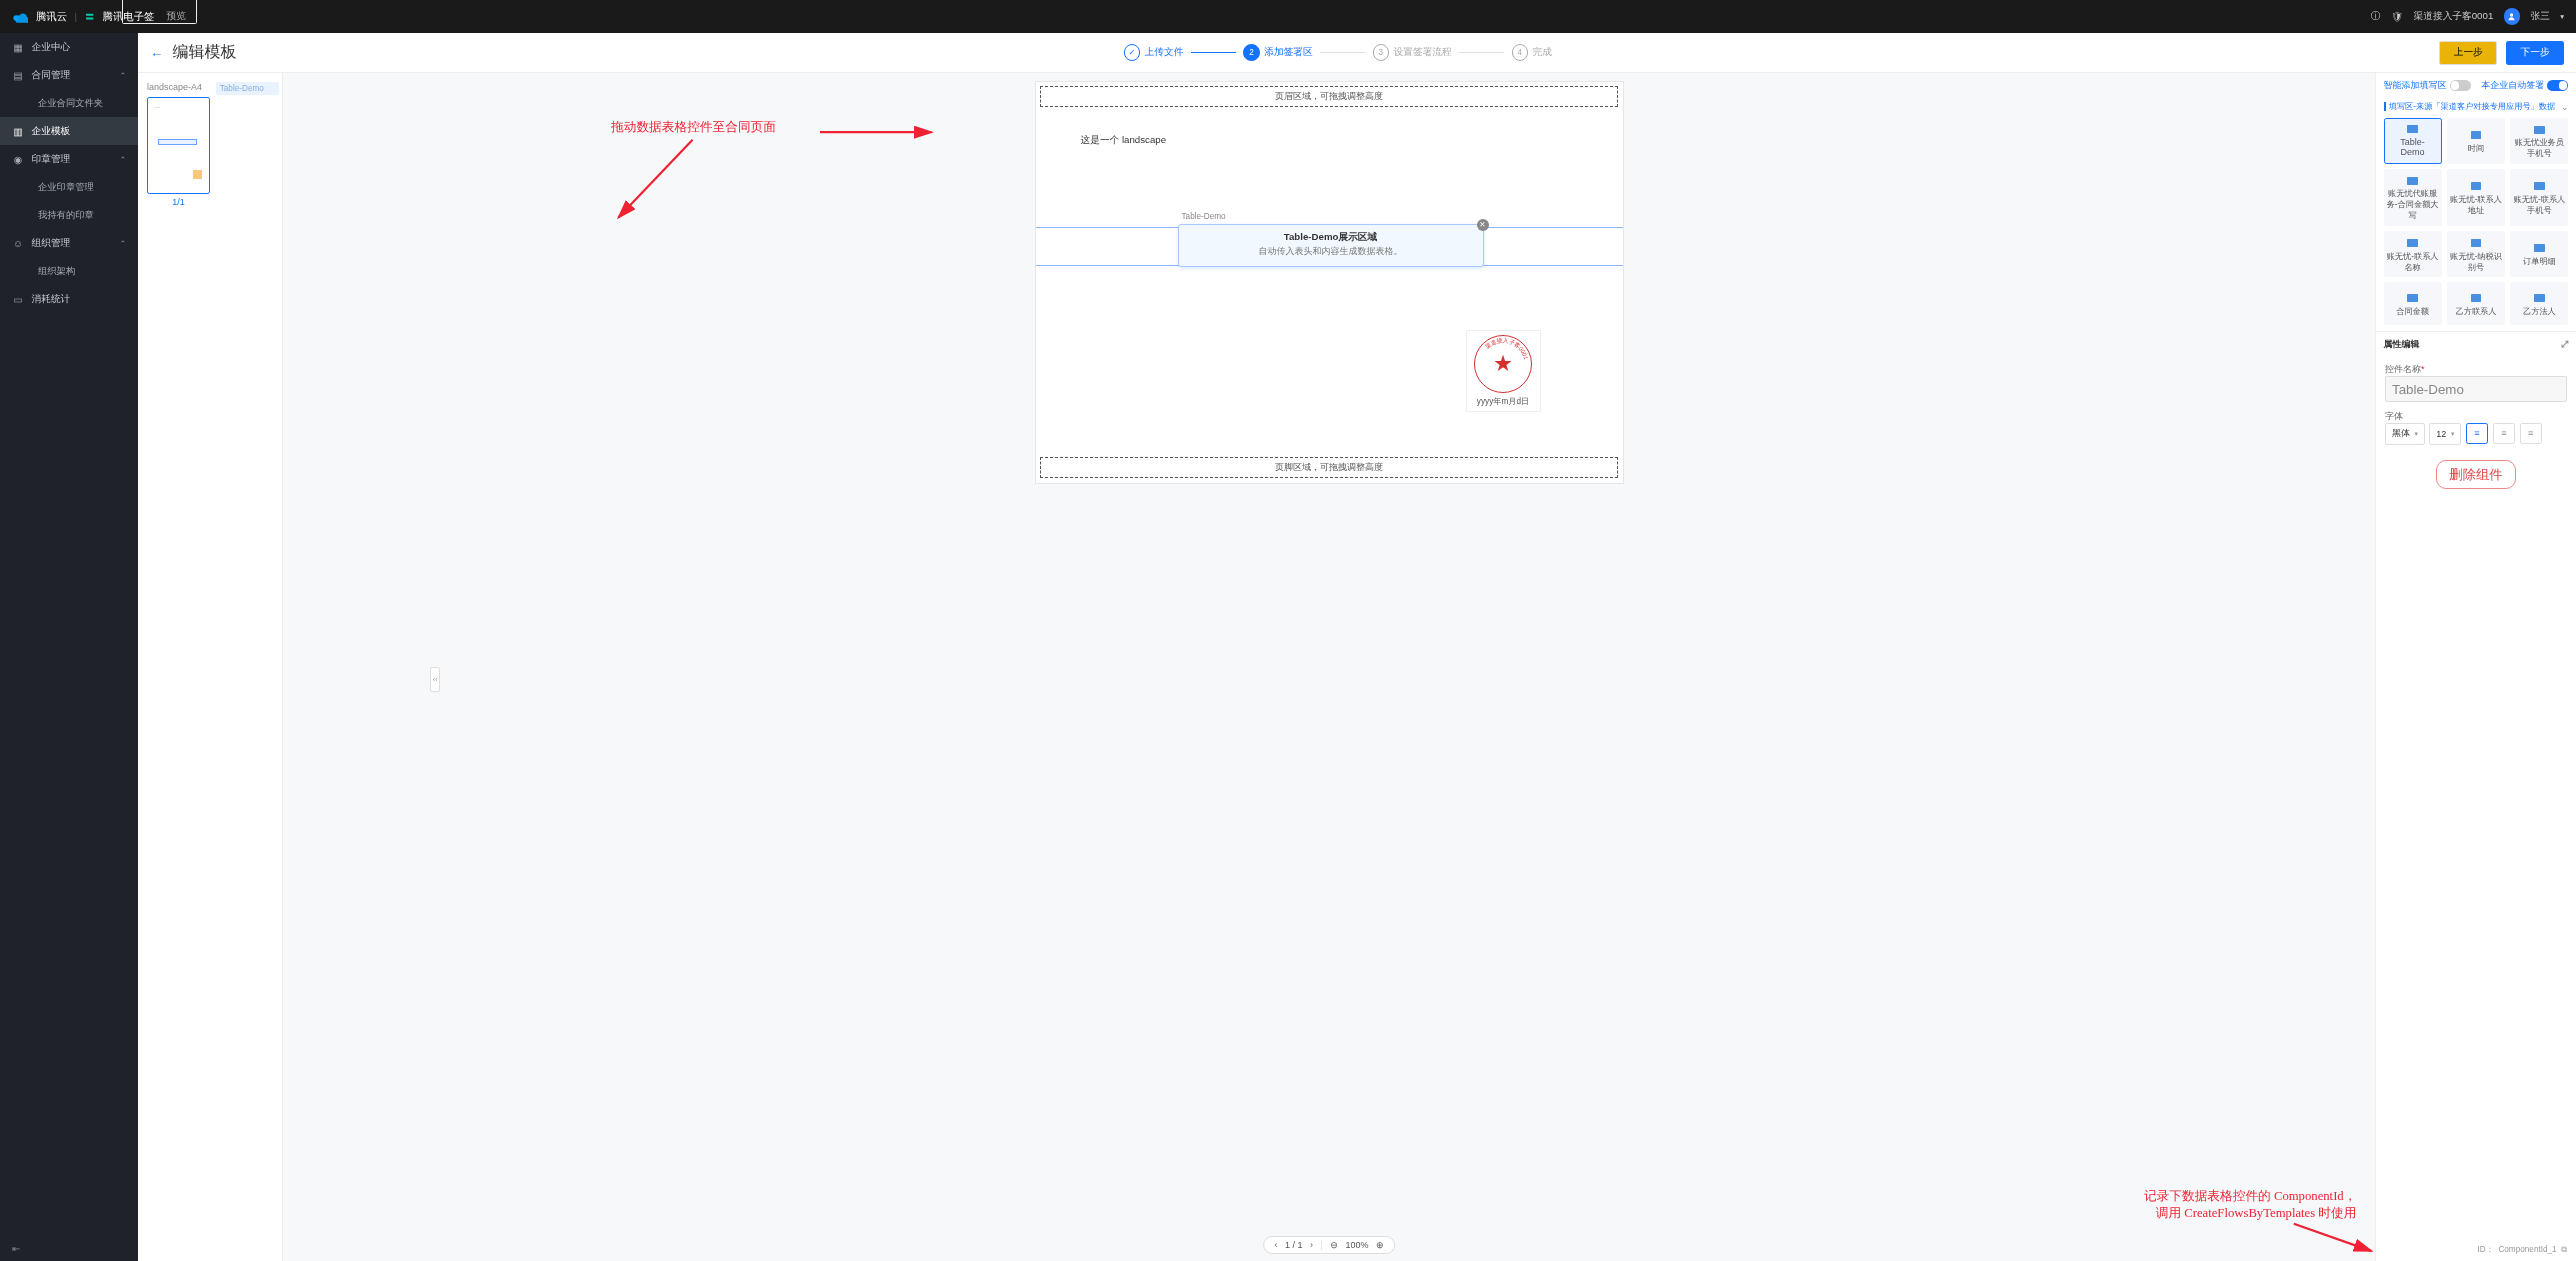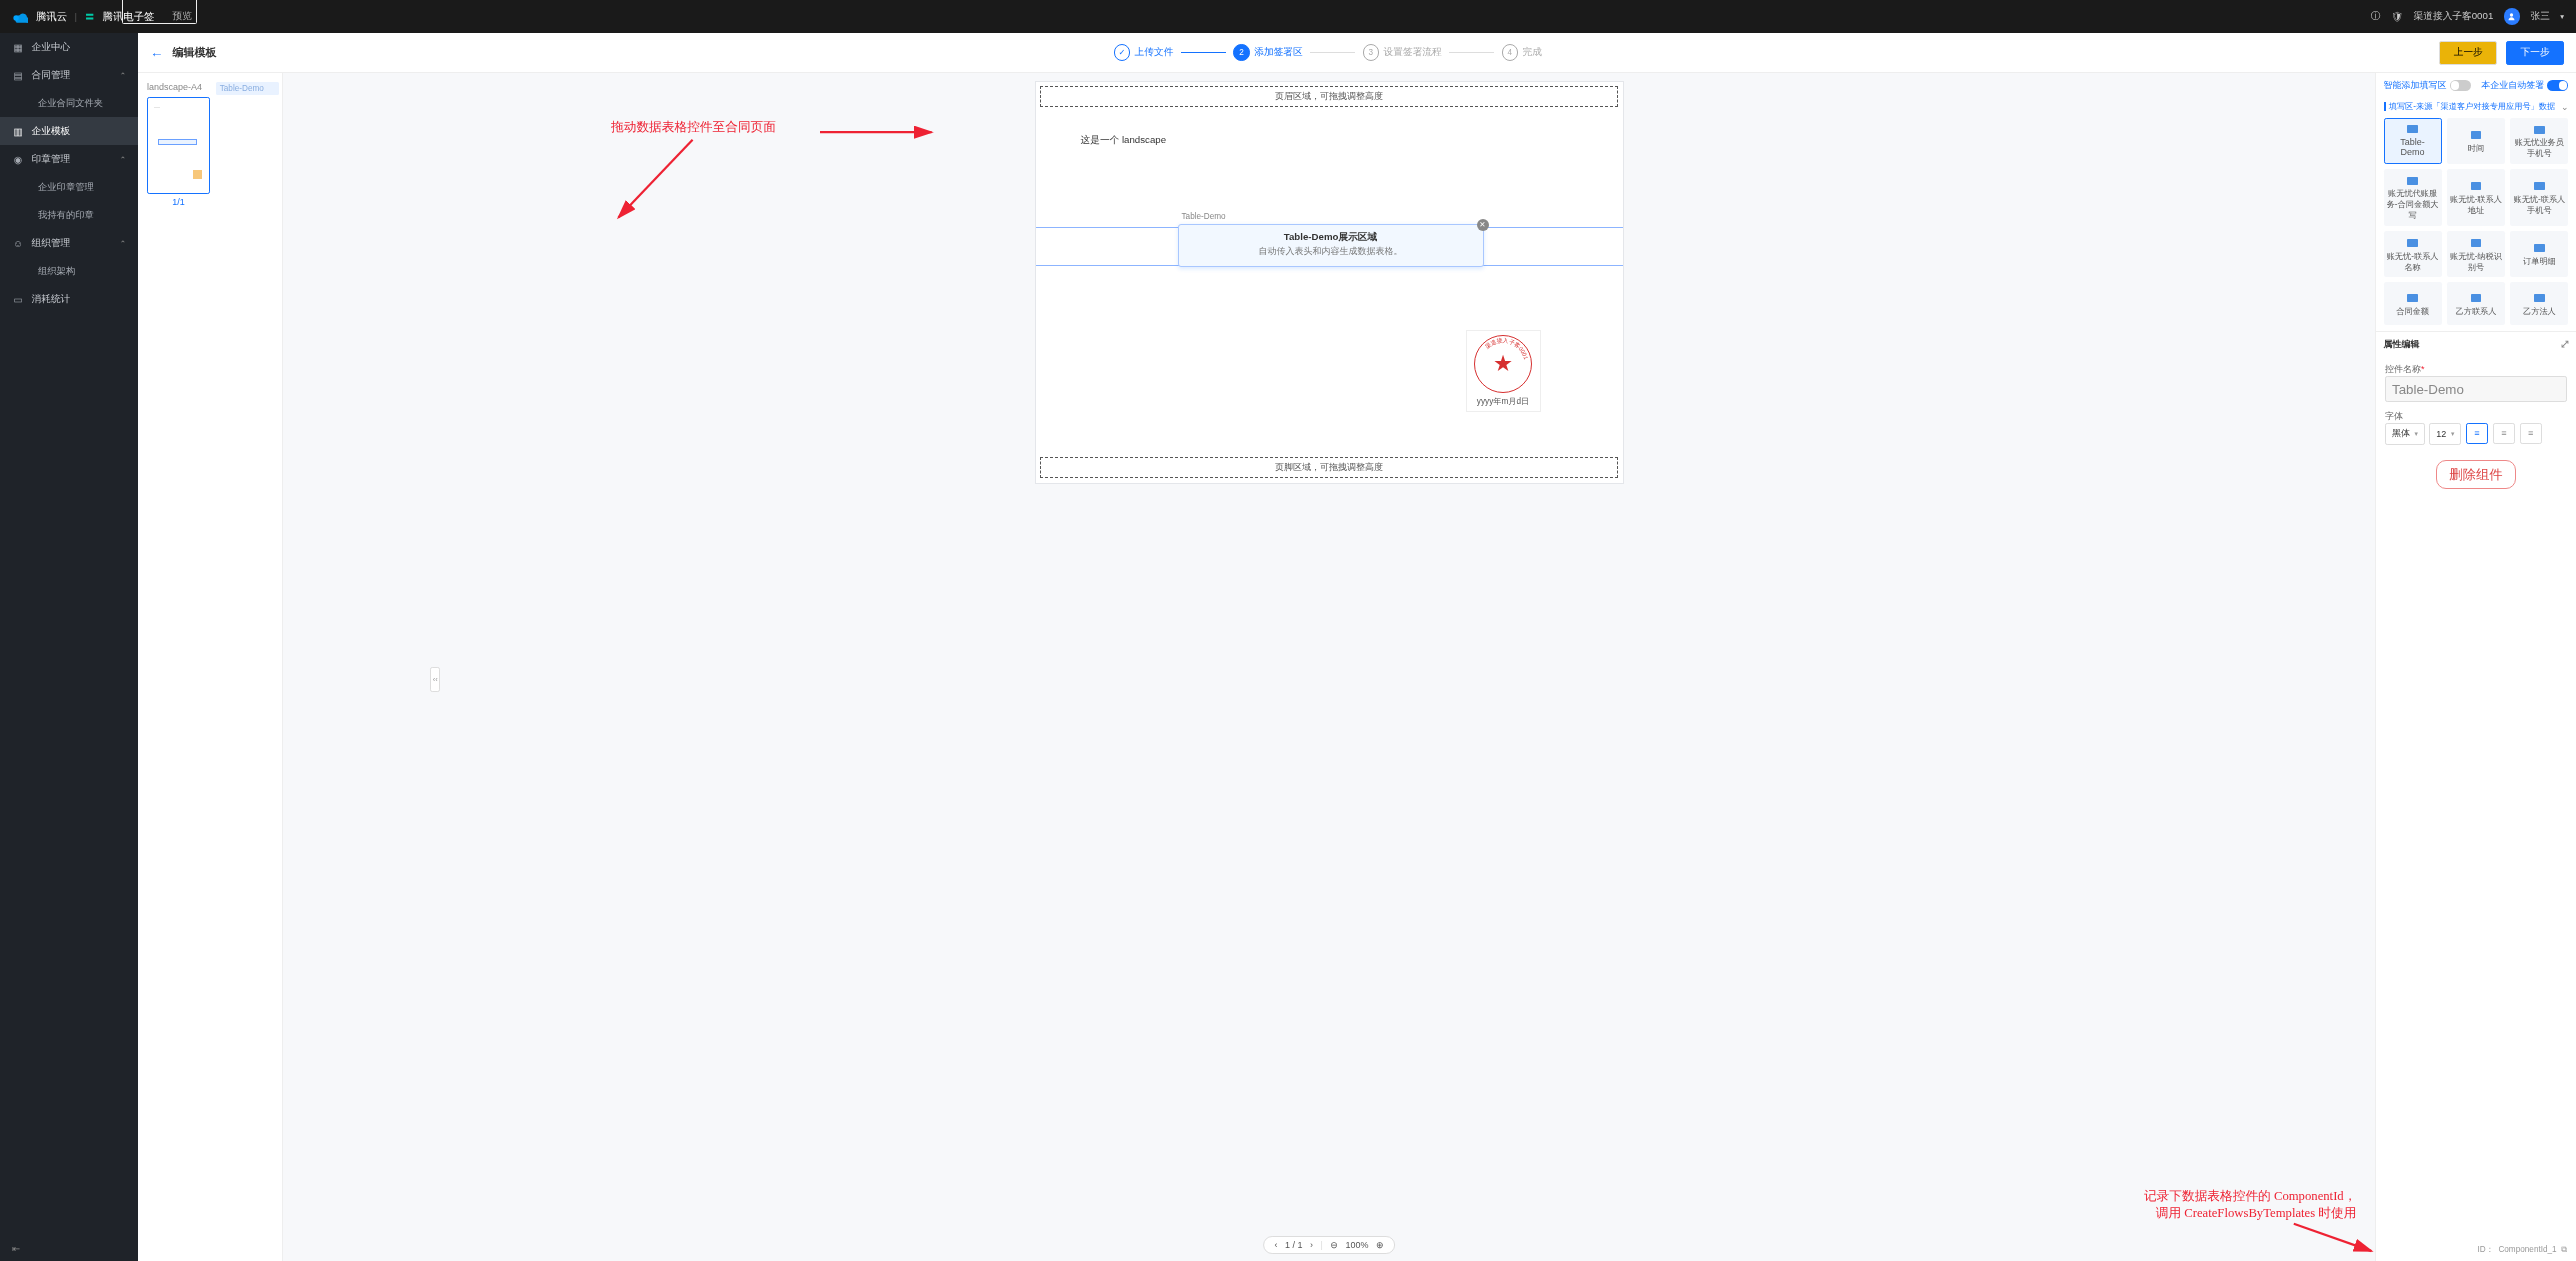--- a/index.html
+++ b/index.html
@@ -5,21 +5,21 @@
 * { box-sizing: border-box; margin: 0; padding: 0; }
 body { font-family: -apple-system, BlinkMacSystemFont, "Segoe UI", "PingFang SC", sans-serif; font-size: 9.7px; color: #333; overflow: hidden; }
 .app { display: flex; flex-direction: column; height: 100vh; }
 
 
 .topbar { height: 33px; background: #1a1a1a; display: flex; align-items: center; padding: 11px 12px; color: #fff; gap: 12px; }
 .topbar .logo-group { display: flex; align-items: center; gap: 7.5px; }
 .topbar .cloud-icon { width: 16.4px; height: 13.4px; }
 .topbar .brand { font-size: 10.4px; }
 .topbar .divider { color: #555; }
-.topbar .preview { color: #aaa; margin-left: 6px; }
+.topbar .preview { color: #aaa; }
 .topbar .spacer { flex: 1; }
 .topbar .right { display: flex; align-items: center; gap: 10.4px; color: #ccc; font-size: 9.7px; }
 .topbar .avatar { width: 16.4px; height: 16.4px; border-radius: 50%; background: #2b7cff; display: flex; align-items: center; justify-content: center; }
 .ess-icon { color: #00c9a7; font-size: 10.4px; }
 
 
 .main { flex: 1; display: flex; min-height: 0; }
 
 
 .sidebar { width: 138px; background: #1f2329; color: #c7cbd1; display: flex; flex-direction: column; font-size: 9.7px; }
@@ -30,21 +30,21 @@
 .sidebar .nav-icon { width: 12px; display: inline-flex; justify-content: center; color: #a6abb3; }
 .sidebar .nav-item.active .nav-icon { color: #fff; }
 .sidebar-footer { margin-top: auto; padding: 7.5px 12px; color: #888; }
 
 
 .content { flex: 1; display: flex; flex-direction: column; min-width: 0; background: #fff; }
 
 
 .content-header { height: 40px; display: flex; align-items: center; padding: 0 12px; border-bottom: 0.7px solid #eee; gap: 9px; }
 .back-arrow { color: #1472ff; font-size: 13.4px; cursor: pointer; }
-.page-title { font-size: 11px; font-weight: 700; }
+.page-title { font-size: 16px; font-weight: 400; }
 .steps { flex: 1; display: flex; align-items: center; justify-content: center; gap: 7.5px; }
 .step { display: flex; align-items: center; gap: 4.5px; color: #aaa; }
 .step.done, .step.active { color: #1472ff; }
 .step .circle { width: 16.4px; height: 16.4px; border-radius: 50%; border: 1.1px solid currentColor; display: flex; align-items: center; justify-content: center; font-size: 8.2px; }
 .step.active .circle { background: #1472ff; color: #fff; border-color: #1472ff; }
 .btn { padding: 4.5px 13.4px; border: 0.7px solid #ddd; border-radius: 2.2px; background: #eab308; cursor: pointer; font-size: 9.7px; }
 .btn.primary { background: #1472ff; color: #fff; border-color: #1472ff; }
 
 
 .workspace { flex: 1; display: flex; min-height: 0; position: relative; }

